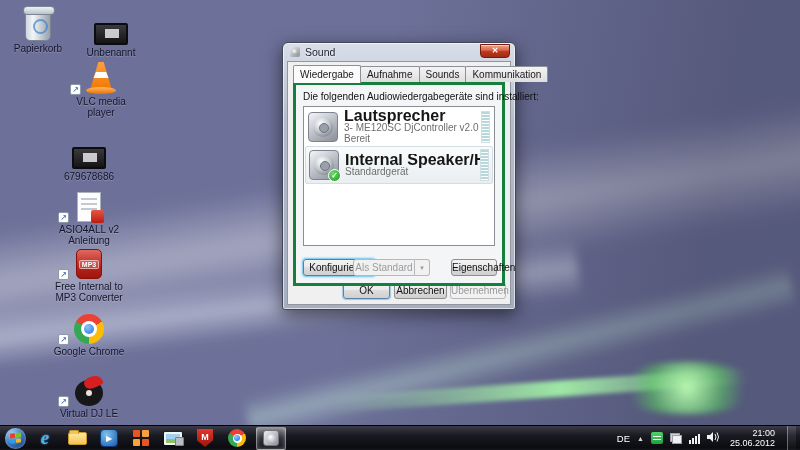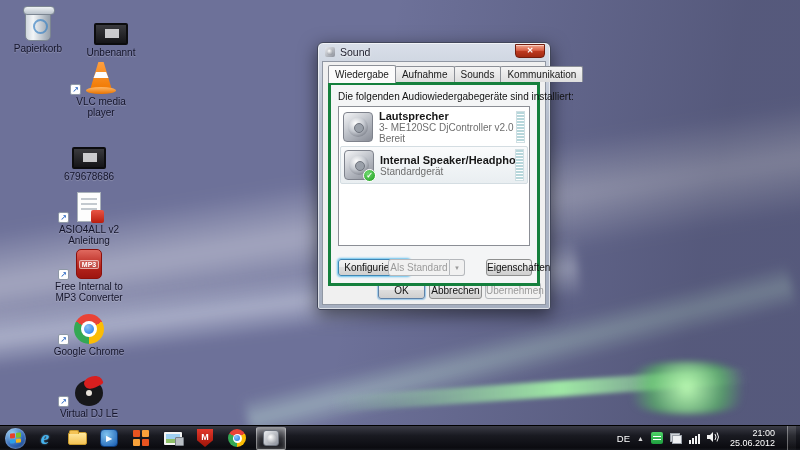--- a/index.html
+++ b/index.html
@@ -76,21 +76,21 @@
 
   .vinyl { width:28px; height:26px; background:#17171a; border-radius:50%; position:relative; }
   .vinyl:before { content:""; position:absolute; left:11px; top:10px; width:6px; height:6px; background:#e8e2da; border-radius:50%; }
   .vinyl .swoosh { position:absolute; left:9px; top:-4px; width:18px; height:12px; background:#d81f1f;
                    border-radius:60% 100% 20% 80%; transform:rotate(-28deg); }
 
   
   .win { position:absolute; left:282px; top:42px; width:234px; height:268px;
          background:linear-gradient(#d9dfe9,#b4bccb 30%,#a6afc0); border:1px solid #41465a;
          border-radius:6px 6px 3px 3px;
-         box-shadow:0 5px 18px rgba(0,0,0,0.55), inset 0 0 0 1px rgba(255,255,255,0.6);margin-left:35px; }
+         box-shadow:0 5px 18px rgba(0,0,0,0.55), inset 0 0 0 1px rgba(255,255,255,0.6); }
   .titlebar { position:absolute; left:0; top:0; right:0; height:18px; display:flex; align-items:center; padding-left:7px; }
   .title-ico { width:10px; height:10px; margin-right:5px; background:linear-gradient(135deg,#e8eaee,#8b8f99);
                border-radius:2px; position:relative; }
   .title-ico:before{ content:""; position:absolute; left:2px; top:2px; width:6px; height:6px; border-radius:50%;
                background:radial-gradient(circle at 35% 30%,#fff,#777c86); }
   .title-text { font-size:10.5px; color:#1d1d2b; text-shadow:0 1px 2px rgba(255,255,255,0.8); }
   .closebtn { position:absolute; top:1px; right:5px; width:30px; height:14px; border-radius:0 0 4px 4px;
               background:linear-gradient(#f2a58d,#d96248 45%,#bf3a20 50%,#a02a12);
               border:1px solid #731d0d; box-shadow:inset 0 1px 0 rgba(255,255,255,0.5);
               color:#fff; font-size:8px; line-height:12px; text-align:center; font-weight:bold; cursor:pointer; }
@@ -113,21 +113,21 @@
   .spk { width:30px; height:30px; border-radius:4px; flex:0 0 30px; position:relative;
          background:linear-gradient(145deg,#f4f5f7,#b6bac2 55%,#898d97); border:1px solid #7e828c; }
   .spk:before { content:""; position:absolute; left:4px; top:4px; width:20px; height:20px; border-radius:50%;
          background:radial-gradient(circle at 38% 32%,#fdfdfd,#c5c9d0 45%,#7f838d 80%); }
   .spk:after { content:""; position:absolute; left:10px; top:10px; width:8px; height:8px; border-radius:50%;
          background:#9aa0a9; border:1px solid #6f747e; }
   .chk { position:absolute; right:-3px; bottom:-3px; width:13px; height:13px; border-radius:50%;
          background:radial-gradient(circle at 35% 30%,#6fd86f,#1f9e1f); border:1px solid #fff;
          color:#fff; font-size:8px; line-height:12px; text-align:center; font-weight:bold; }
   .devtext { flex:1; padding-left:6px; overflow:hidden; }
-  .devname { font-size:11px; font-weight:bold; color:#161616; line-height:12px; white-space:nowrap; }
+  .devname { font-size:16px; font-weight:bold; color:#161616; line-height:12px; white-space:nowrap; }
   .devdesc, .devstatus { font-size:10px; color:#6e6e6e; line-height:11px; white-space:nowrap; }
   .meter { width:9px; height:32px; background:#fff; border:1px solid #cfdfe3;
            background-image:repeating-linear-gradient(to bottom,#b7d7db 0 2px,rgba(255,255,255,0) 2px 3px); }
 
   
   .btn { position:absolute; height:17px; font-size:10px; color:#111; text-align:center; line-height:15px;
          background:linear-gradient(#f3f3f3,#ebebeb 45%,#dddddd 50%,#cfcfcf); border:1px solid #8e8f8f;
          border-radius:3px; cursor:pointer; }
   .btn.focusring { border-color:#3f87b5; box-shadow:0 0 2px 1px #68c1ee; }
   .btn.default { border-color:#5f82a8; box-shadow:0 0 1px 1px #9cc8e8; }

